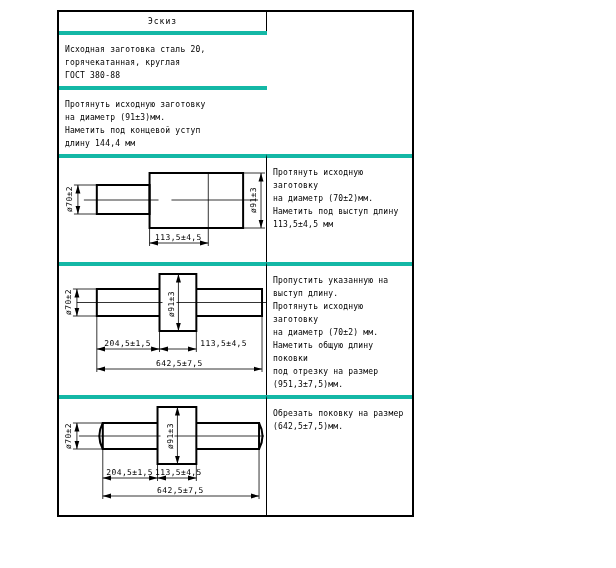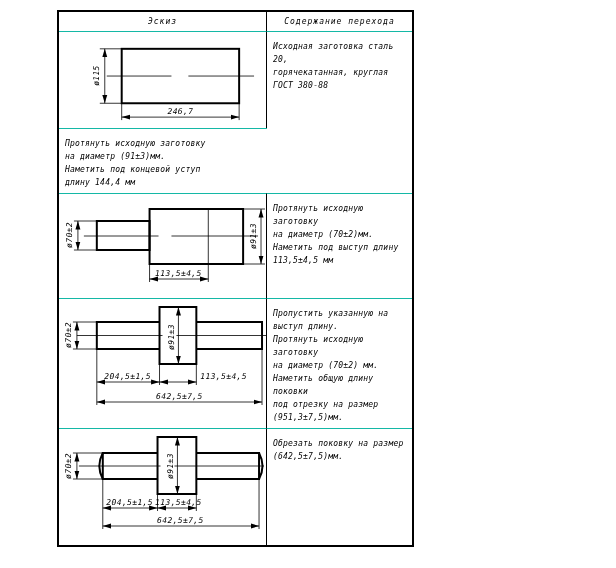--- a/index.html
+++ b/index.html
@@ -6,22 +6,22 @@
   body{
     width:616px;height:568px;position:relative;overflow:hidden;
     font-family:"DejaVu Sans Mono","Liberation Mono",monospace;
     color:#000;
   }
   .sheet{
     position:absolute;left:57px;top:10px;width:357px;
     border:2px solid #000;box-sizing:border-box;background:#fff;
   }
   .trow{display:grid;grid-template-columns:208px 145px;}
-  .trow + .trow .cell{border-top:1px solid #14b8a6;}
-  .cell{box-sizing:border-box;font-style:italic;}
+  .trow + .trow .cell{border-top:4px solid #14b8a6;}
+  .cell{box-sizing:border-box;}
   .cell.sk{border-right:1px solid #000;position:relative;}
   .hdr{height:19px;display:flex;align-items:center;justify-content:center;
        font-size:8px;letter-spacing:1px;white-space:nowrap;}
   .desc{font-size:8px;line-height:13px;white-space:pre-line;
         padding:8px 3px 4px 6px;letter-spacing:0.2px;}
   svg{display:block;}
   svg text{font-family:"DejaVu Sans Mono","Liberation Mono",monospace;
            font-size:8px;letter-spacing:0.4px;fill:#000;}
   .thick{stroke:#000;stroke-width:2;fill:none;}
   .thickw{stroke:#000;stroke-width:2;fill:#fff;}
@@ -37,39 +37,23 @@
     <marker id="ar" markerWidth="9" markerHeight="6" refX="8.5" refY="3" orient="auto-start-reverse" markerUnits="userSpaceOnUse">
       <path d="M0,0.5 L8.5,3 L0,5.5 z" fill="#000"></path>
     </marker>
   </defs>
 </svg>
 
 <div class="sheet">
 
   <div class="trow">
     <div class="cell sk hdr">Эскиз</div>
-    <div class="cell hdr">Содержание перехода</div>
   </div>
 
   <div class="trow">
-    <div class="cell sk">
-      <svg width="208" height="96" viewBox="0 0 209 97" preserveAspectRatio="none">
-        <rect x="63" y="17" width="118" height="55" class="thick"></rect>
-        <line x1="48" y1="44.5" x2="113" y2="44.5" class="thin"></line>
-        <line x1="130" y1="44.5" x2="196" y2="44.5" class="thin"></line>
-        <line x1="41" y1="17" x2="63" y2="17" class="thin"></line>
-        <line x1="41" y1="72" x2="63" y2="72" class="thin"></line>
-        <line x1="46" y1="17" x2="46" y2="72" class="dim"></line>
-        <text x="40" y="44" text-anchor="middle" transform="rotate(-90 40 44)">ø115</text>
-        <line x1="63" y1="72" x2="63" y2="89" class="thin"></line>
-        <line x1="181" y1="72" x2="181" y2="89" class="thin"></line>
-        <line x1="63" y1="86" x2="181" y2="86" class="dim"></line>
-        <text x="122" y="83" text-anchor="middle">246,7</text>
-      </svg>
-    </div>
     <div class="cell desc">Исходная заготовка сталь 20,
 горячекатанная, круглая
 ГОСТ 380-88</div>
   </div>
 
   <div class="trow">
     <div class="cell desc">Протянуть исходную заготовку
 на диаметр (91±3)мм.
 Наметить под концевой уступ
 длину 144,4 мм</div>

